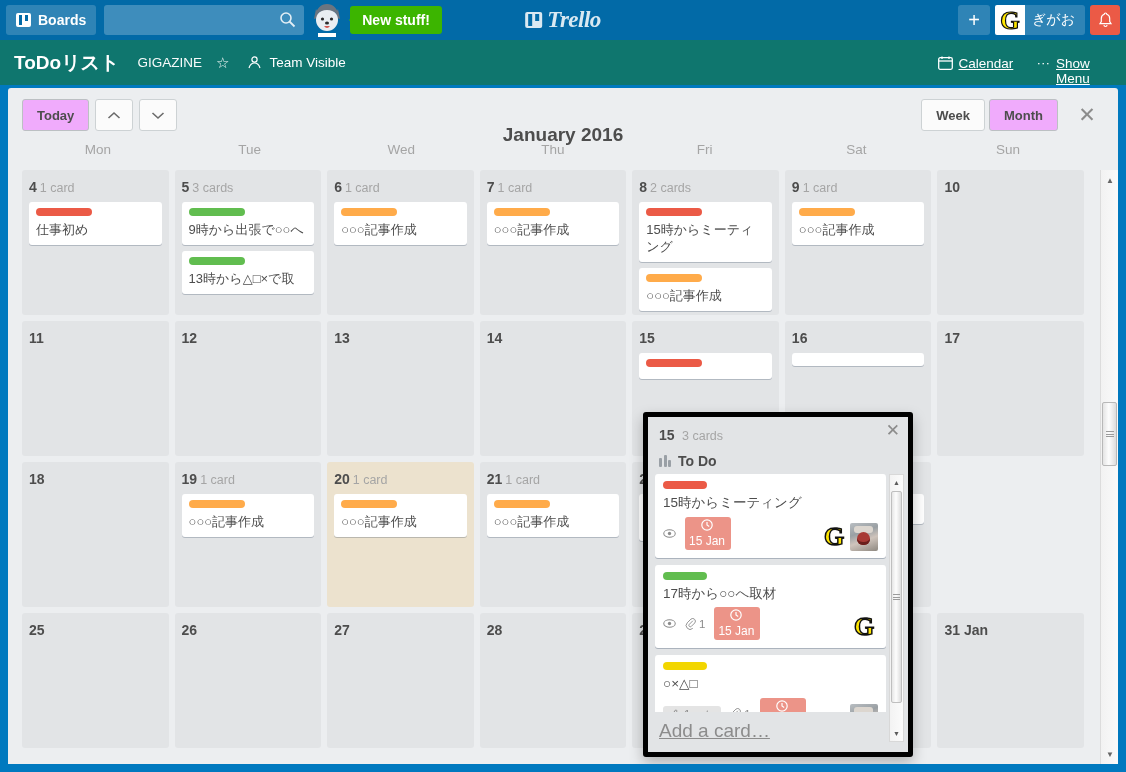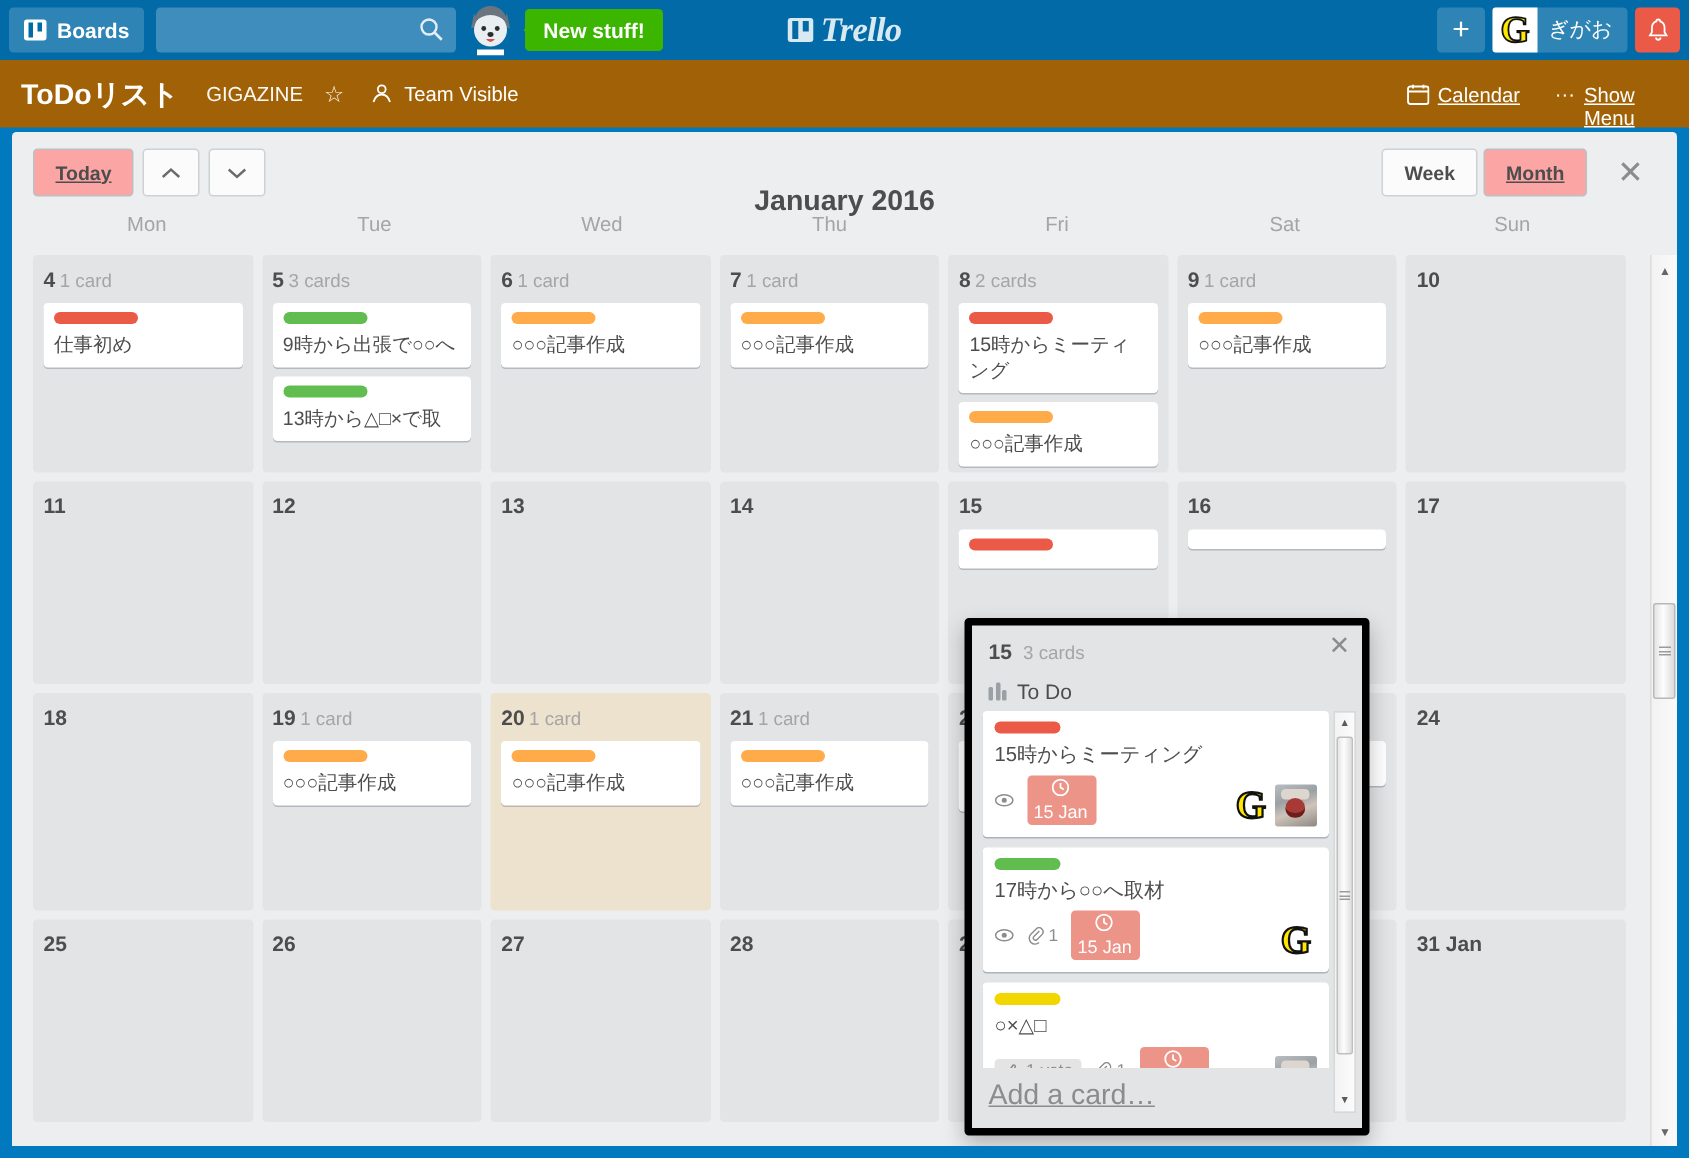--- a/index.html
+++ b/index.html
@@ -113,21 +113,21 @@
     margin-right: 7px; overflow: hidden; line-height: 1;
   }
   .tb-bell {
     width: 30px; height: 30px; background: #eb5a46;
     border-radius: 3px; display: flex; align-items: center;
     justify-content: center; cursor: pointer;
   }
 
   
   .boardbar {
-    height: 45px; width: 1126px; background: #a16207;
+    height: 45px; width: 1126px; background: #0f766e;
     display: flex; align-items: center; padding: 0 14px;
     color: #fff;
   }
   .board-title { font-size: 19px; font-weight: bold; margin-right: 18px; }
   .board-org { font-size: 13.5px; margin-right: 14px; opacity: .97; cursor: pointer;}
   .board-star { font-size: 15px; margin-right: 18px; cursor: pointer; opacity:.95;}
   .board-vis { font-size: 13.5px; display: flex; align-items: center; gap: 7px; cursor: pointer;}
   .bb-right { margin-left: auto; display: flex; align-items: center; gap: 22px; font-size: 13.5px;}
   .bb-link { display: flex; align-items: center; gap: 6px; cursor: pointer;}
   .bb-link span.lbl { text-decoration: underline; }
@@ -143,21 +143,21 @@
   .cal-head {
     height: 54px; display: flex; align-items: center;
     padding: 0 14px; position: relative;
   }
   .btn {
     border: 1px solid #cdd2d4; background: #fbfbfb;
     border-radius: 3px; font-size: 13px; font-weight: bold;
     color: #4d4d4d; height: 32px; padding: 0 14px;
     cursor: pointer; font-family: inherit;
   }
-  .btn.active { background: #fca5a5; border-color: #bcc0c3; text-decoration: underline; }
+  .btn.active { background: #f0abfc; border-color: #bcc0c3; }
   .btn.nav { width: 38px; padding: 0; display:flex; align-items:center; justify-content:center; }
   .cal-head .grp { display: flex; gap: 6px; }
   .cal-title {
     position: absolute; left: 50%; transform: translateX(-50%);
     font-size: 19px; font-weight: bold; color: #4d4d4d; margin-top: 40px;
   }
   .cal-head .right { margin-left: auto; display: flex; gap: 4px; align-items: center; padding-left: 40px; }
   .x-btn {
     width: 34px; height: 32px; display:flex; align-items:center; justify-content:center;
     color: #8c8c8c; font-size: 21px; cursor: pointer; margin-left: 8px;
@@ -238,21 +238,21 @@
   }
   .popup-date { font-size: 14px; font-weight: bold; color: #4d4d4d; }
   .popup-count { font-size: 12.5px; color: #a5a5a5; margin-left: 3px;}
   .popup-close {
     position: absolute; right: 8px; top: 5px; color: #8c8c8c;
     font-size: 17px; cursor: pointer; font-weight: 300; line-height: 1;
   }
   .popup-list-name {
     display: flex; align-items: center; gap: 7px;
     padding: 5px 11px 6px 11px;
-    font-size: 14px; font-weight: normal; color: #4d4d4d;
+    font-size: 14px; font-weight: bold; color: #4d4d4d;
   }
   .list-glyph { display: inline-flex; gap: 1.5px; align-items: flex-end; height: 12px;}
   .list-glyph i { width: 3px; background: #9aa0a6; display:block; border-radius:1px;}
   .popup-scrollarea {
     position: absolute; left: 7px; right: 22px; top: 57px; bottom: 40px;
     overflow: hidden;
   }
   .pcard {
     background: #fff; border-radius: 3px; margin-bottom: 7px;
     padding: 7px 8px 8px 8px; position: relative;
@@ -547,23 +547,20 @@
           <div><span class="daynum">22</span><span class="daycount"></span></div>
           <div class="card">
             <div class="card-title">15時からミーティング</div>
           </div>
         </div>
         <div class="daycell">
           <div><span class="daynum">23</span><span class="daycount"></span></div>
           <div class="card">
             <div class="card-title">リ</div>
           </div>
-        </div>
-        <div class="daycell">
-          <div><span class="daynum">24</span><span class="daycount"></span></div>
         </div>
       </div>
       <div class="week short">
         <div class="daycell">
           <div><span class="daynum">25</span><span class="daycount"></span></div>
         </div>
         <div class="daycell">
           <div><span class="daynum">26</span><span class="daycount"></span></div>
         </div>
         <div class="daycell">

